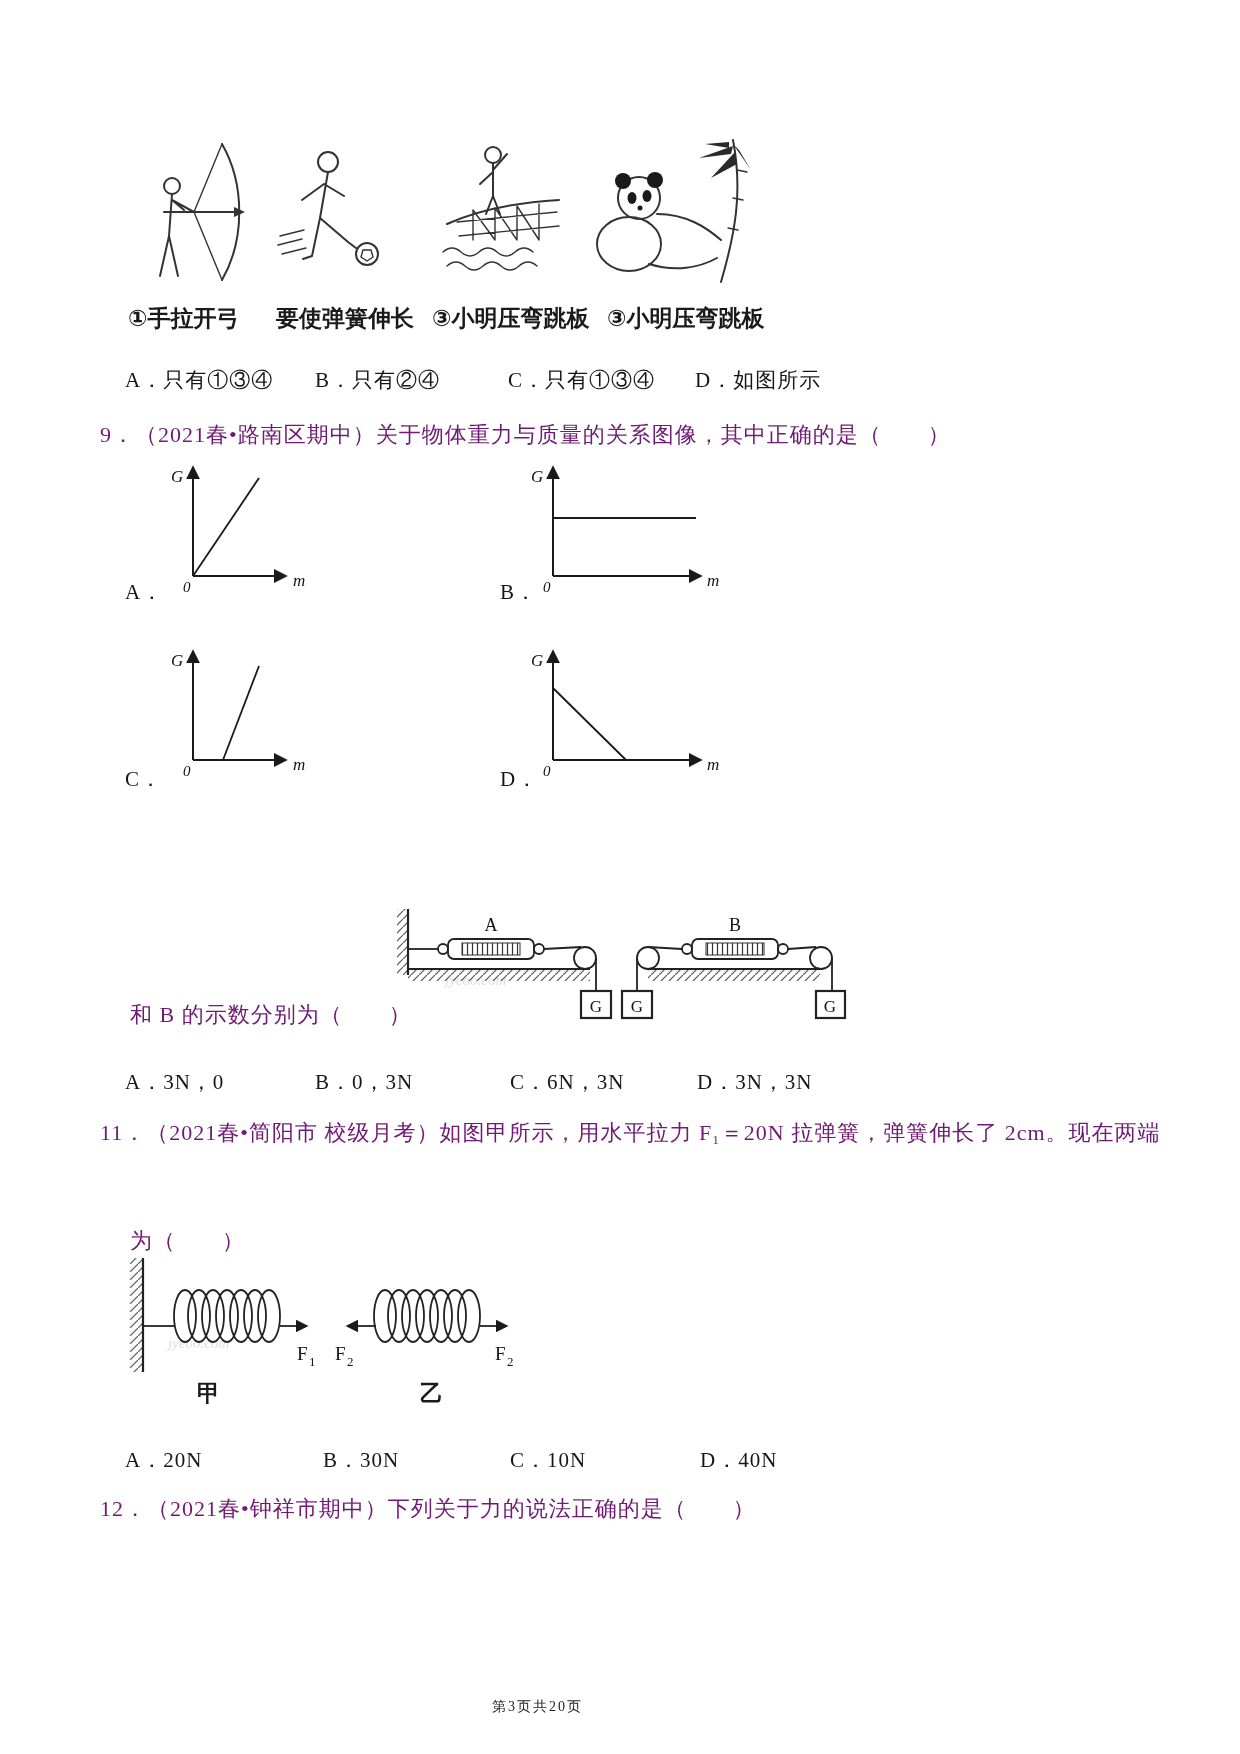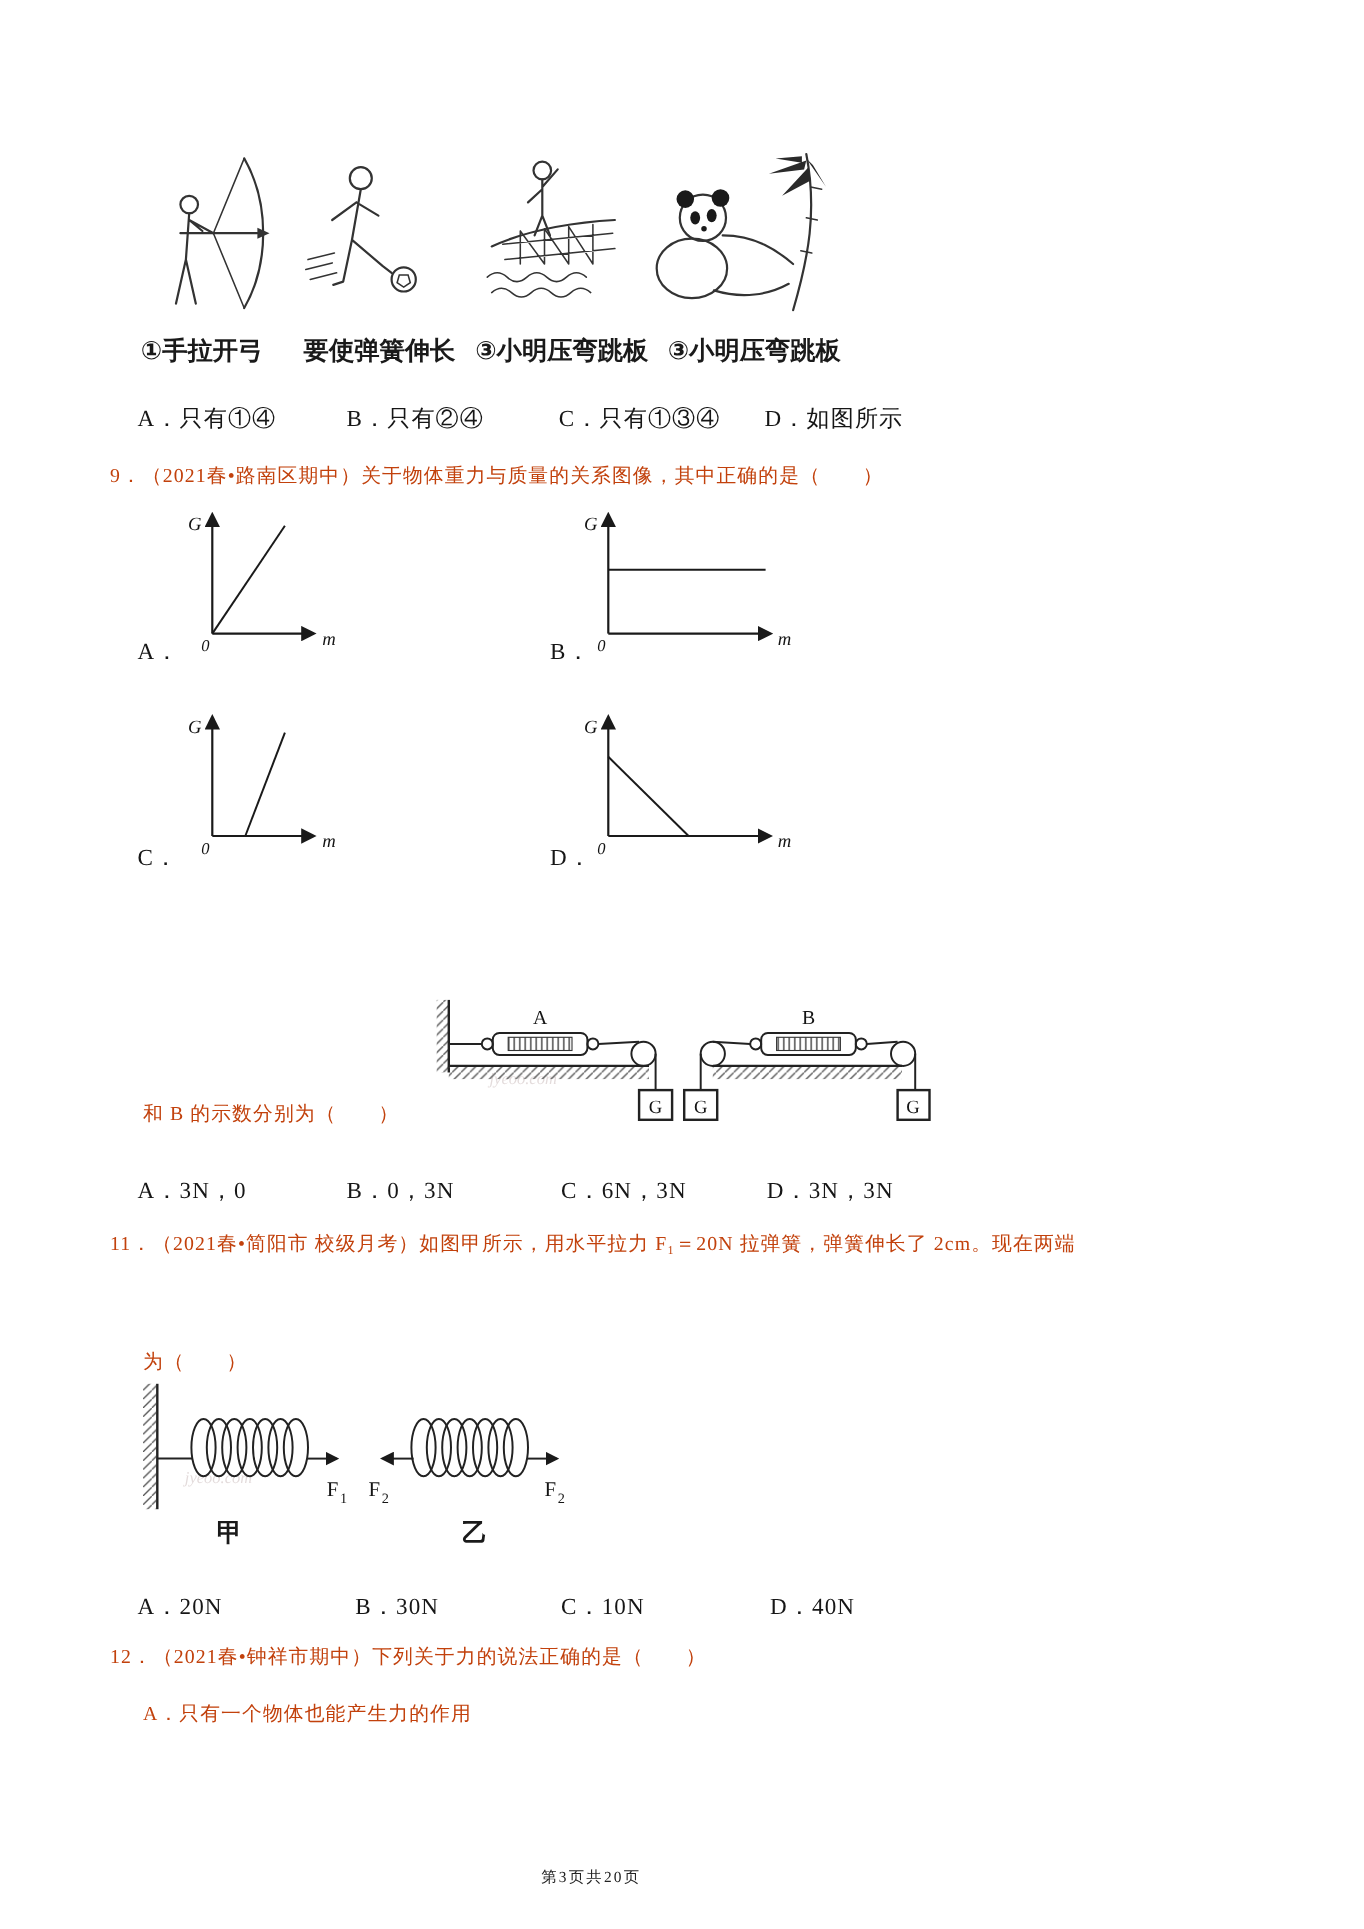--- a/index.html
+++ b/index.html
@@ -1,21 +1,21 @@
 <!DOCTYPE html>
 <html><head>
 <meta charset="utf-8">
 <style>
   * { margin:0; padding:0; box-sizing:border-box; }
   html,body { background:#ffffff; }
   .page {
     position:relative; width:1240px; height:1754px; background:#fff;
     font-family:"Liberation Serif","DejaVu Serif",serif; color:#141414; overflow:hidden;
   }
-  .t  { position:absolute; font-size:18px; letter-spacing:1px; white-space:pre; color:#c2410c; }
+  .t  { position:absolute; font-size:22px; letter-spacing:1px; white-space:pre; color:#701a75; }
   .opt{ position:absolute; font-size:21px; letter-spacing:1px; white-space:pre; color:#161616; }
   .cap{ position:absolute; font-size:23px; font-weight:bold; white-space:pre; color:#1a1a1a;
         font-family:"DejaVu Sans","Liberation Sans",sans-serif; }
   .lbl{ position:absolute; font-size:21px; letter-spacing:1px; white-space:pre; color:#161616; }
   .jy { position:absolute; font-size:23px; font-weight:bold; color:#1a1a1a;
         font-family:"DejaVu Sans","Liberation Sans",sans-serif; }
   .footer { position:absolute; font-size:14px; letter-spacing:2px; color:#222; }
   svg { position:absolute; overflow:visible; }
   svg text { font-family:"Liberation Serif","DejaVu Serif",serif; fill:#141414; }
   .ax  { stroke:#1a1a1a; stroke-width:2;   fill:none; }
@@ -86,21 +86,21 @@
     <ellipse cx="64" cy="60" rx="4.5" ry="6" fill="#1a1a1a"></ellipse>
     <circle cx="57" cy="72" r="2.5" fill="#1a1a1a"></circle>
     <path class="sk" d="M74 78 C 104 78 124 92 138 104 M66 128 C 92 136 116 132 134 122" stroke-width="5"></path>
   </svg>
 
   <div class="cap" style="left:128px; top:303px;">①手拉开弓</div>
   <div class="cap" style="left:276px; top:303px;">要使弹簧伸长</div>
   <div class="cap" style="left:432px; top:303px;">③小明压弯跳板</div>
   <div class="cap" style="left:607px; top:303px;">③小明压弯跳板</div>
 
-  <span class="opt" style="left:125px; top:366px;">A．只有①④</span>
+  <span class="opt" style="left:125px; top:366px;">A．只有①③④</span>
   <span class="opt" style="left:315px; top:366px;">B．只有②④</span>
   <span class="opt" style="left:508px; top:366px;">C．只有①③④</span>
   <span class="opt" style="left:695px; top:366px;">D．如图所示</span>
 
   <div class="t" style="left:100px; top:420px;">9．（2021春•路南区期中）关于物体重力与质量的关系图像，其中正确的是（　　）</div>
 
   <svg style="left:155px; top:456px;" width="160" height="138" viewBox="0 0 160 138">
     <line class="ax" x1="38" y1="120" x2="38" y2="12" marker-end="url(#arr)"></line>
     <line class="ax" x1="38" y1="120" x2="130" y2="120" marker-end="url(#arr)"></line>
     <line class="dat" x1="38" y1="120" x2="104" y2="22"></line>
@@ -226,17 +226,16 @@
 
   <div class="jy" style="left:197px; top:1378px;">甲</div>
   <div class="jy" style="left:420px; top:1378px;">乙</div>
 
   <span class="opt" style="left:125px; top:1446px;">A．20N</span>
   <span class="opt" style="left:323px; top:1446px;">B．30N</span>
   <span class="opt" style="left:510px; top:1446px;">C．10N</span>
   <span class="opt" style="left:700px; top:1446px;">D．40N</span>
 
   <div class="t" style="left:100px; top:1494px;">12．（2021春•钟祥市期中）下列关于力的说法正确的是（　　）</div>
-  <div class="t" style="left:130px; top:1546px;">A．只有一个物体也能产生力的作用</div>
 
   <div class="footer" style="left:492px; top:1698px;">第3页共20页</div>
 
 </div>
 
 </body></html>

